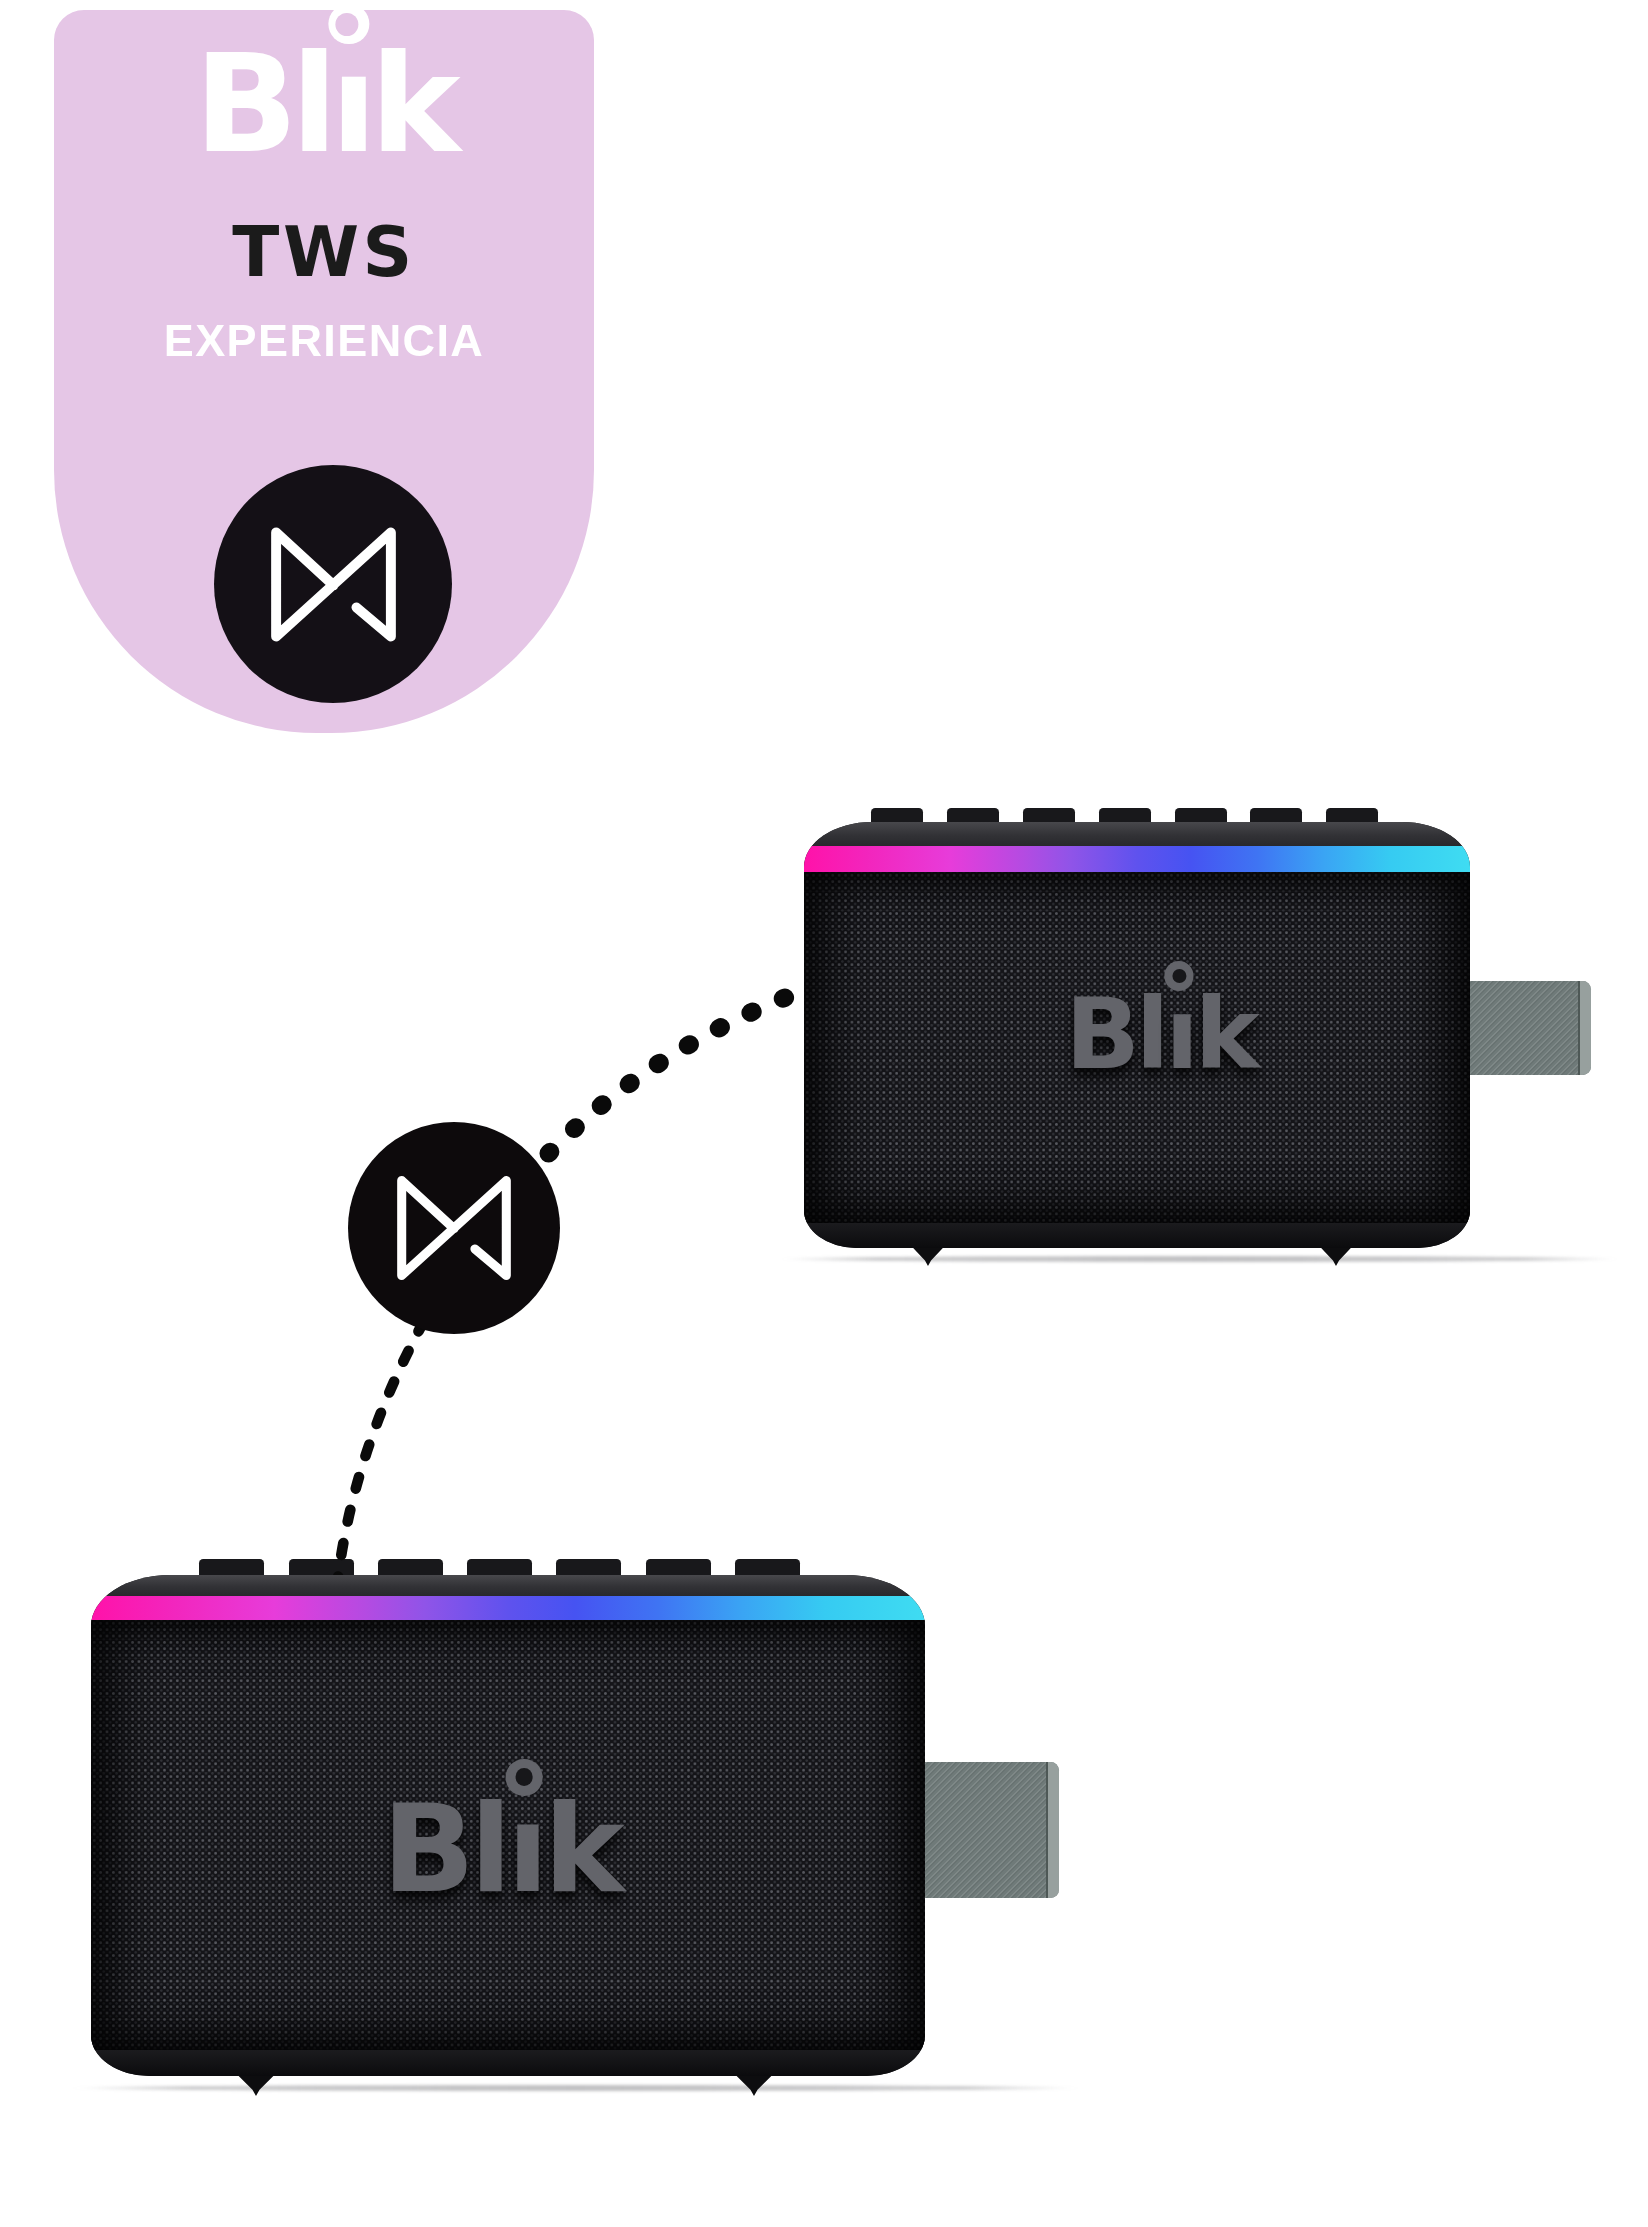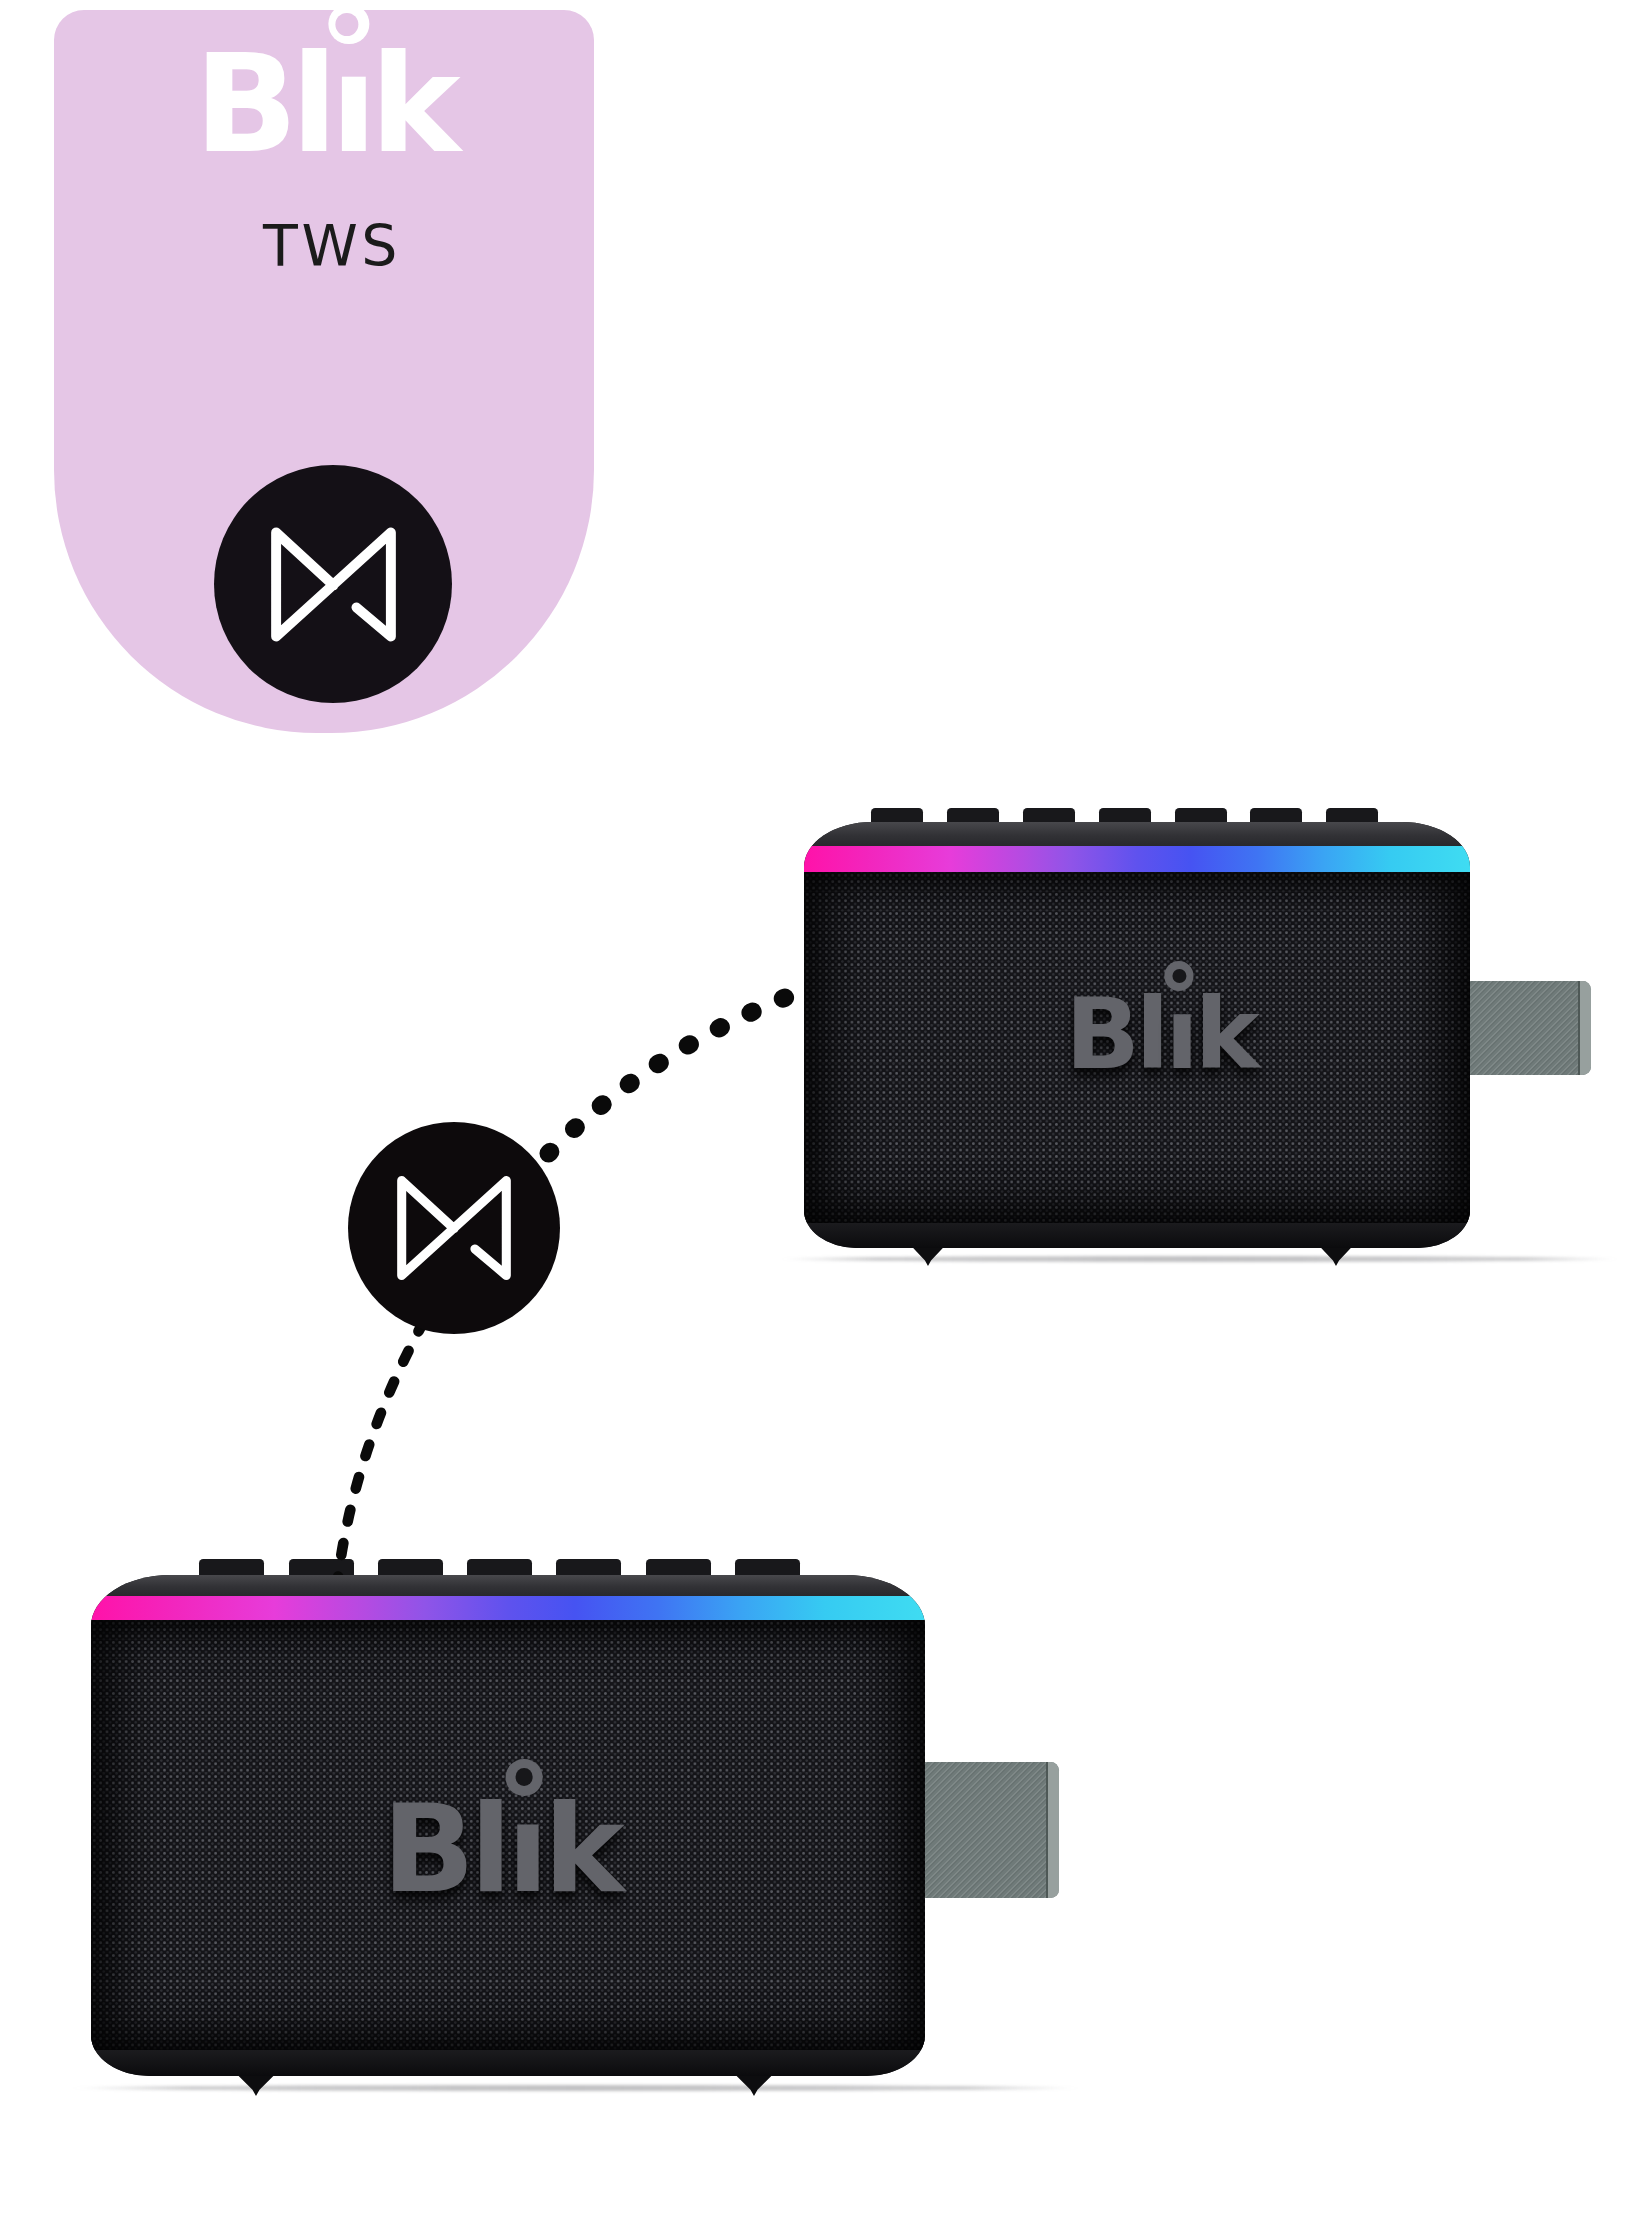--- a/index.html
+++ b/index.html
@@ -25,22 +25,22 @@
   .brand-i { position:relative; display:inline-block; }
   .brand-i .eye {
     position:absolute; left:50%; top:-0.235em; transform:translateX(-53%);
     width:0.30em; height:0.30em; border-radius:50%; background:currentColor;
   }
   .badge-brand .eye::after {
     content:""; position:absolute; left:16%; top:24%;
     width:56%; height:56%; border-radius:50%; background:#E5C6E6;
   }
   .badge-title {
-    position:absolute; top:208px; left:8px; width:100%;
-    font-size:57px; font-weight:normal; letter-spacing:3.5px;
+    position:absolute; top:208px; left:0; width:100%;
+    font-size:69px; font-weight:bold; letter-spacing:3.5px;
     color:#1B1B1B; line-height:1;
   }
   .badge-sub {
     position:absolute; left:0; width:100%;
     font-size:45px; font-weight:bold; letter-spacing:1.4px;
     color:#ffffff; line-height:1;
     font-family:"Liberation Sans", sans-serif;
   }
   .badge-sub.l1 { top:308px; }
   .badge-sub.l2 { top:354px; }
@@ -171,20 +171,21 @@
 </head>
 <body>
 
 <div class="stage">
 
   <section class="badge">
     <div class="badge-brand">
       <span>Bl</span><span class="brand-i"><span>ı</span><span class="eye"></span></span><span>k</span>
     </div>
     <div class="badge-title">TWS</div>
+    <div class="badge-sub l1">EXPERIENCIA</div>
     <div class="tws-circle">
       <svg class="tws-glyph" width="127" height="117" viewBox="0 0 166 152" fill="none">
         <path d="M8 8 L8 144 L158 8 L158 144 L113 106 M8 8 L83 77" stroke="#FFFFFF" stroke-width="13" stroke-linecap="round" stroke-linejoin="round" fill="none"></path>
       </svg>
     </div>
   </section>
 
   <svg class="dots-svg" width="1648" height="2227" viewBox="0 0 2331 3150" fill="none">
     <path d="M742 1668 Q891 1499 1118 1408" stroke="#0A0A0A" stroke-width="26" fill="none" stroke-dasharray="3 47" stroke-linecap="round"></path>
     <path d="M600 1868 Q501 2050 478 2232" stroke="#0A0A0A" stroke-width="15" fill="none" stroke-dasharray="17 31" stroke-linecap="round"></path>

